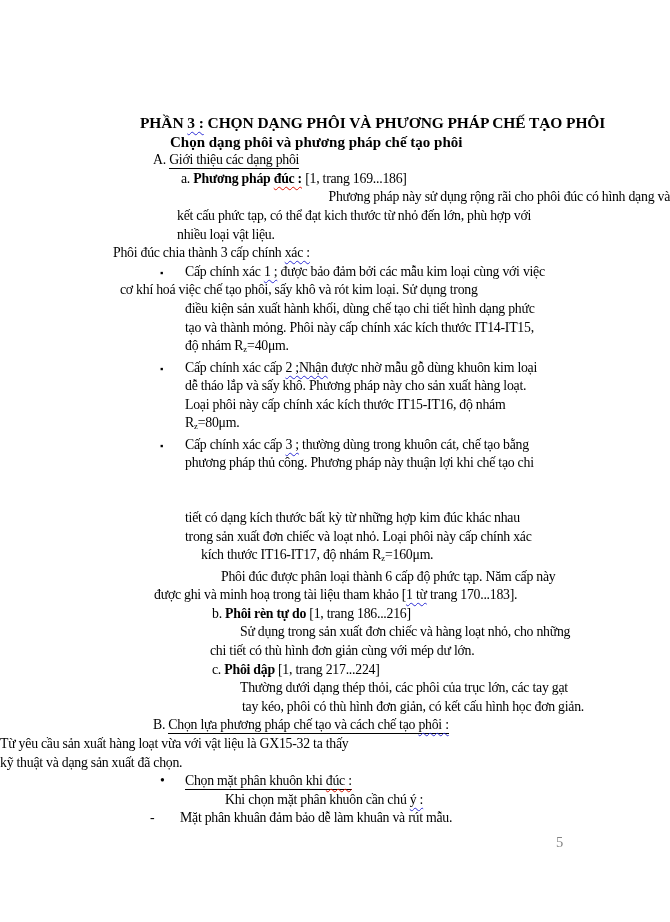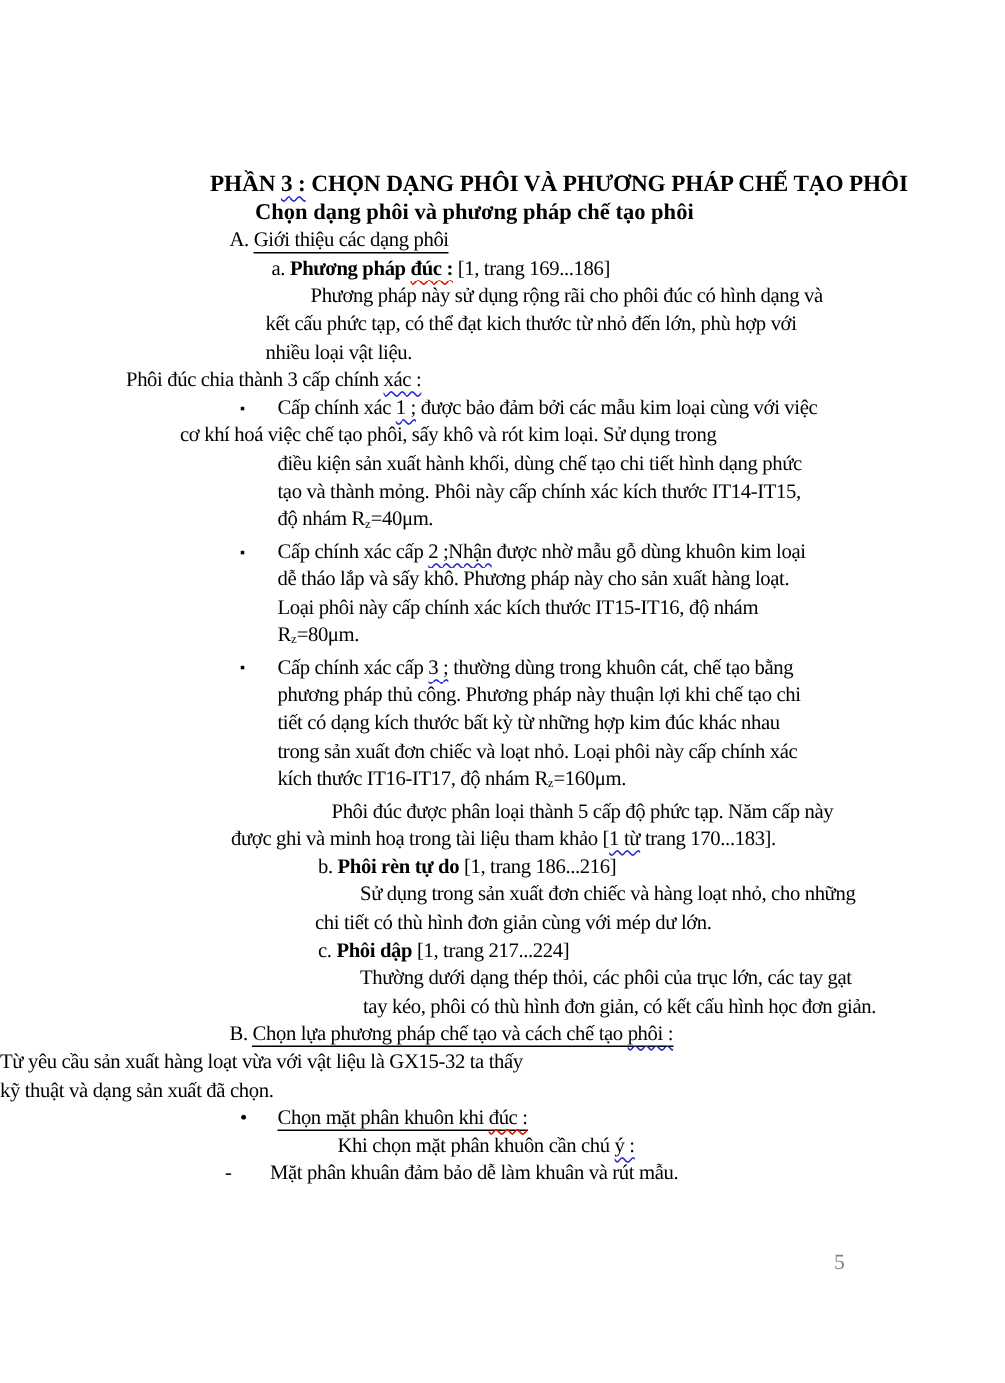--- a/index.html
+++ b/index.html
@@ -32,39 +32,39 @@
 </style>
 </head>
 <body>
 
 <div class="page">
   <div class="content" id="doc">
       <div class="line title" style="padding-left: 140px;"><span>PHẦN </span><span class="wb">3 :</span><span> CHỌN DẠNG PHÔI VÀ PHƯƠNG PHÁP CHẾ TẠO PHÔI</span></div>
       <div class="line h2" style="padding-left: 170px;"><span>Chọn dạng phôi và phương pháp chế tạo phôi</span></div>
       <div class="line" style="padding-left: 153px;"><span>A. </span><span class="u">Giới thiệu các dạng phôi</span></div>
       <div class="line" style="padding-left: 181px;"><span>a. </span><span class="b">Phương pháp </span><span class="b wr">đúc :</span><span> [1, trang 169...186]</span></div>
-      <div class="line" style="padding-left: 207px;"><span>Phương pháp này sử dụng rộng rãi cho phôi đúc có hình dạng và</span></div>
+      <div class="line" style="padding-left: 207px; text-align: right;"><span>Phương pháp này sử dụng rộng rãi cho phôi đúc có hình dạng và</span></div>
       <div class="line" style="padding-left: 177px;"><span>kết cấu phức tạp, có thể đạt kich thước từ nhỏ đến lớn, phù hợp với</span></div>
       <div class="line" style="padding-left: 177px;"><span>nhiều loại vật liệu.</span></div>
-      <div class="line" style="padding-left: 84px;"><span>Phôi đúc chia thành 3 cấp chính </span><span class="wb">xác :</span></div>
+      <div class="line" style="padding-left: 113px;"><span>Phôi đúc chia thành 3 cấp chính </span><span class="wb">xác :</span></div>
       <div class="line" style="padding-left: 185px;"><span class="marker sq" style="left: 160px;">▪</span><span>Cấp chính xác </span><span class="wb">1 ;</span><span> được bảo đảm bởi các mẫu kim loại cùng với việc</span></div>
       <div class="line" style="padding-left: 120px;"><span>cơ khí hoá việc chế tạo phôi, sấy khô và rót kim loại. Sử dụng trong</span></div>
       <div class="line" style="padding-left: 185px;"><span>điều kiện sản xuất hành khối, dùng chế tạo chi tiết hình dạng phức</span></div>
       <div class="line" style="padding-left: 185px;"><span>tạo và thành mỏng. Phôi này cấp chính xác kích thước IT14-IT15,</span></div>
       <div class="line" style="padding-left: 185px;"><span>độ nhám R</span><span class="sub">z</span><span>=40μm.</span></div>
       <div class="line" style="padding-left: 185px;"><span class="marker sq" style="left: 160px;">▪</span><span>Cấp chính xác cấp </span><span class="wb">2 ;Nhận</span><span> được nhờ mẫu gỗ dùng khuôn kim loại</span></div>
       <div class="line" style="padding-left: 185px;"><span>dễ tháo lắp và sấy khô. Phương pháp này cho sản xuất hàng loạt.</span></div>
       <div class="line" style="padding-left: 185px;"><span>Loại phôi này cấp chính xác kích thước IT15-IT16, độ nhám</span></div>
       <div class="line" style="padding-left: 185px;"><span>R</span><span class="sub">z</span><span>=80μm.</span></div>
       <div class="line" style="padding-left: 185px;"><span class="marker sq" style="left: 160px;">▪</span><span>Cấp chính xác cấp </span><span class="wb">3 ;</span><span> thường dùng trong khuôn cát, chế tạo bằng</span></div>
       <div class="line" style="padding-left: 185px;"><span>phương pháp thủ công. Phương pháp này thuận lợi khi chế tạo chi</span></div>
-      <div class="line" style="padding-left: 185px;"><span>tiết có dạng kích thước bất kỳ từ những hợp kim đúc khác nhau</span></div>
+      <div class="line" style="padding-left: 185px; margin-top: 36px;"><span>tiết có dạng kích thước bất kỳ từ những hợp kim đúc khác nhau</span></div>
       <div class="line" style="padding-left: 185px;"><span>trong sản xuất đơn chiếc và loạt nhỏ. Loại phôi này cấp chính xác</span></div>
-      <div class="line" style="padding-left: 185px;"><span>kích thước IT16-IT17, độ nhám R</span><span class="sub">z</span><span>=160μm.</span></div>
-      <div class="line" style="padding-left: 221px;"><span>Phôi đúc được phân loại thành 5 cấp độ phức tạp. Năm cấp này</span></div>
+      <div class="line" style="padding-left: 185px; margin-left: 16px;"><span>kích thước IT16-IT17, độ nhám R</span><span class="sub">z</span><span>=160μm.</span></div>
+      <div class="line" style="padding-left: 221px;"><span>Phôi đúc được phân loại thành 6 cấp độ phức tạp. Năm cấp này</span></div>
       <div class="line" style="padding-left: 154px;"><span>được ghi và minh hoạ trong tài liệu tham khảo [</span><span class="wb">1 từ</span><span> trang 170...183].</span></div>
       <div class="line" style="padding-left: 212px;"><span>b. </span><span class="b">Phôi rèn tự do</span><span> [1, trang 186...216]</span></div>
       <div class="line" style="padding-left: 240px;"><span>Sử dụng trong sản xuất đơn chiếc và hàng loạt nhỏ, cho những</span></div>
       <div class="line" style="padding-left: 210px;"><span>chi tiết có thù hình đơn giản cùng với mép dư lớn.</span></div>
       <div class="line" style="padding-left: 212px;"><span>c. </span><span class="b">Phôi dập</span><span> [1, trang 217...224]</span></div>
       <div class="line" style="padding-left: 240px;"><span>Thường dưới dạng thép thỏi, các phôi của trục lớn, các tay gạt</span></div>
       <div class="line" style="padding-left: 225px; margin-left: 17px;"><span>tay kéo, phôi có thù hình đơn giản, có kết cấu hình học đơn giản.</span></div>
       <div class="line" style="padding-left: 153px;"><span>B. </span><span class="u">Chọn lựa phương pháp chế tạo và cách chế tạo </span><span class="u wb">phôi :</span></div>
       <div class="line" style=""><span>Từ yêu cầu sản xuất hàng loạt vừa với vật liệu là GX15-32 ta thấy</span></div>
       <div class="line" style=" font-family: Liberation Serif, serif;"><span>kỹ thuật và dạng sản xuất đã chọn.</span></div>

